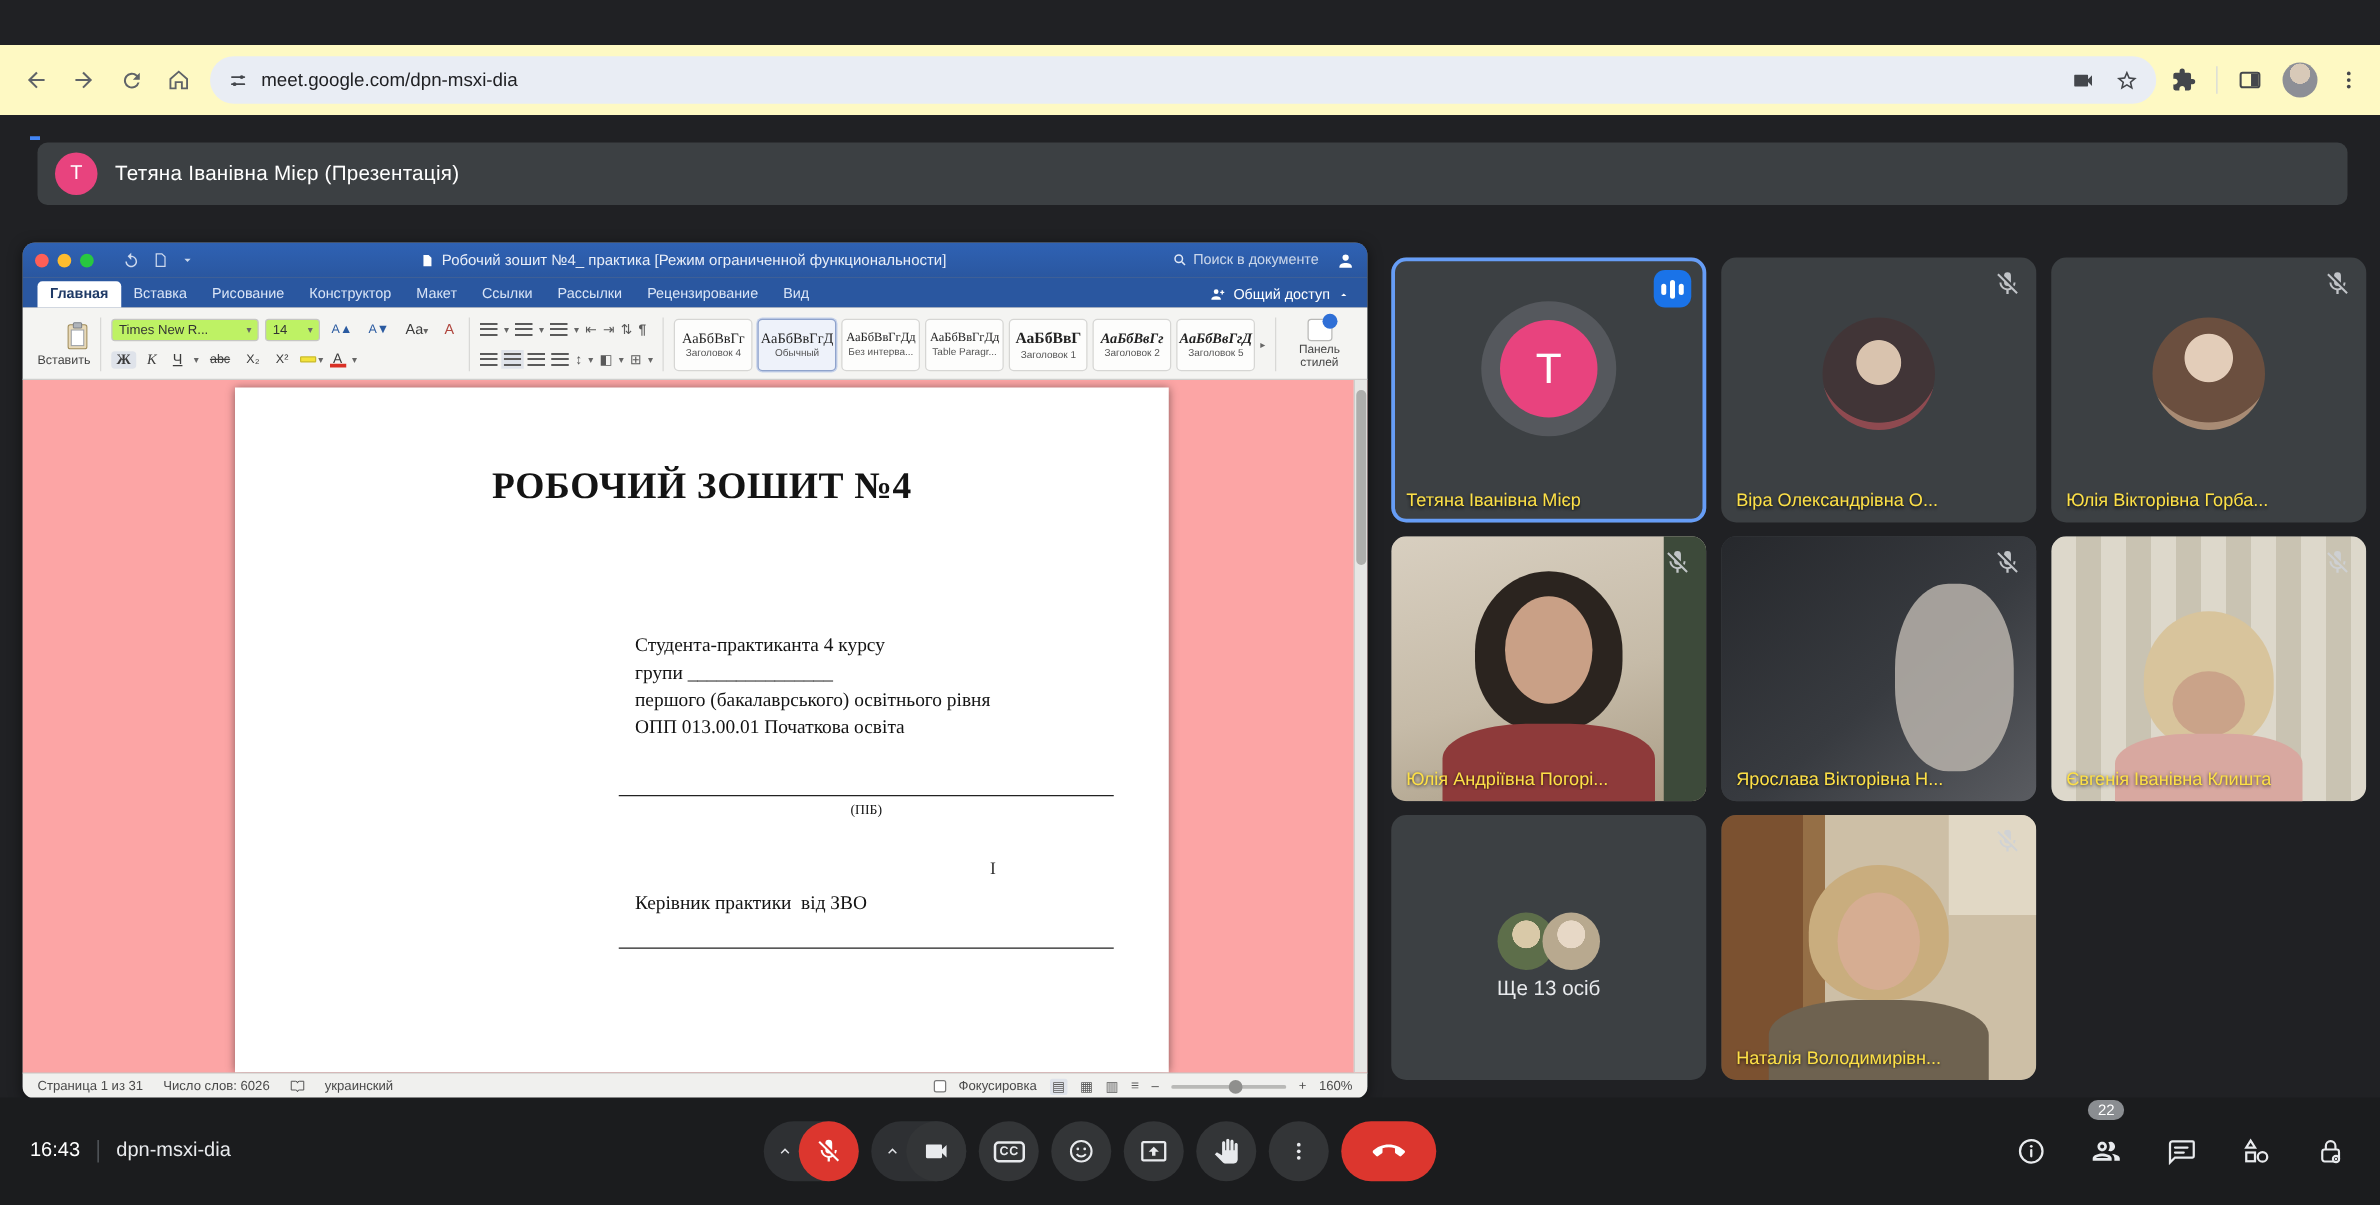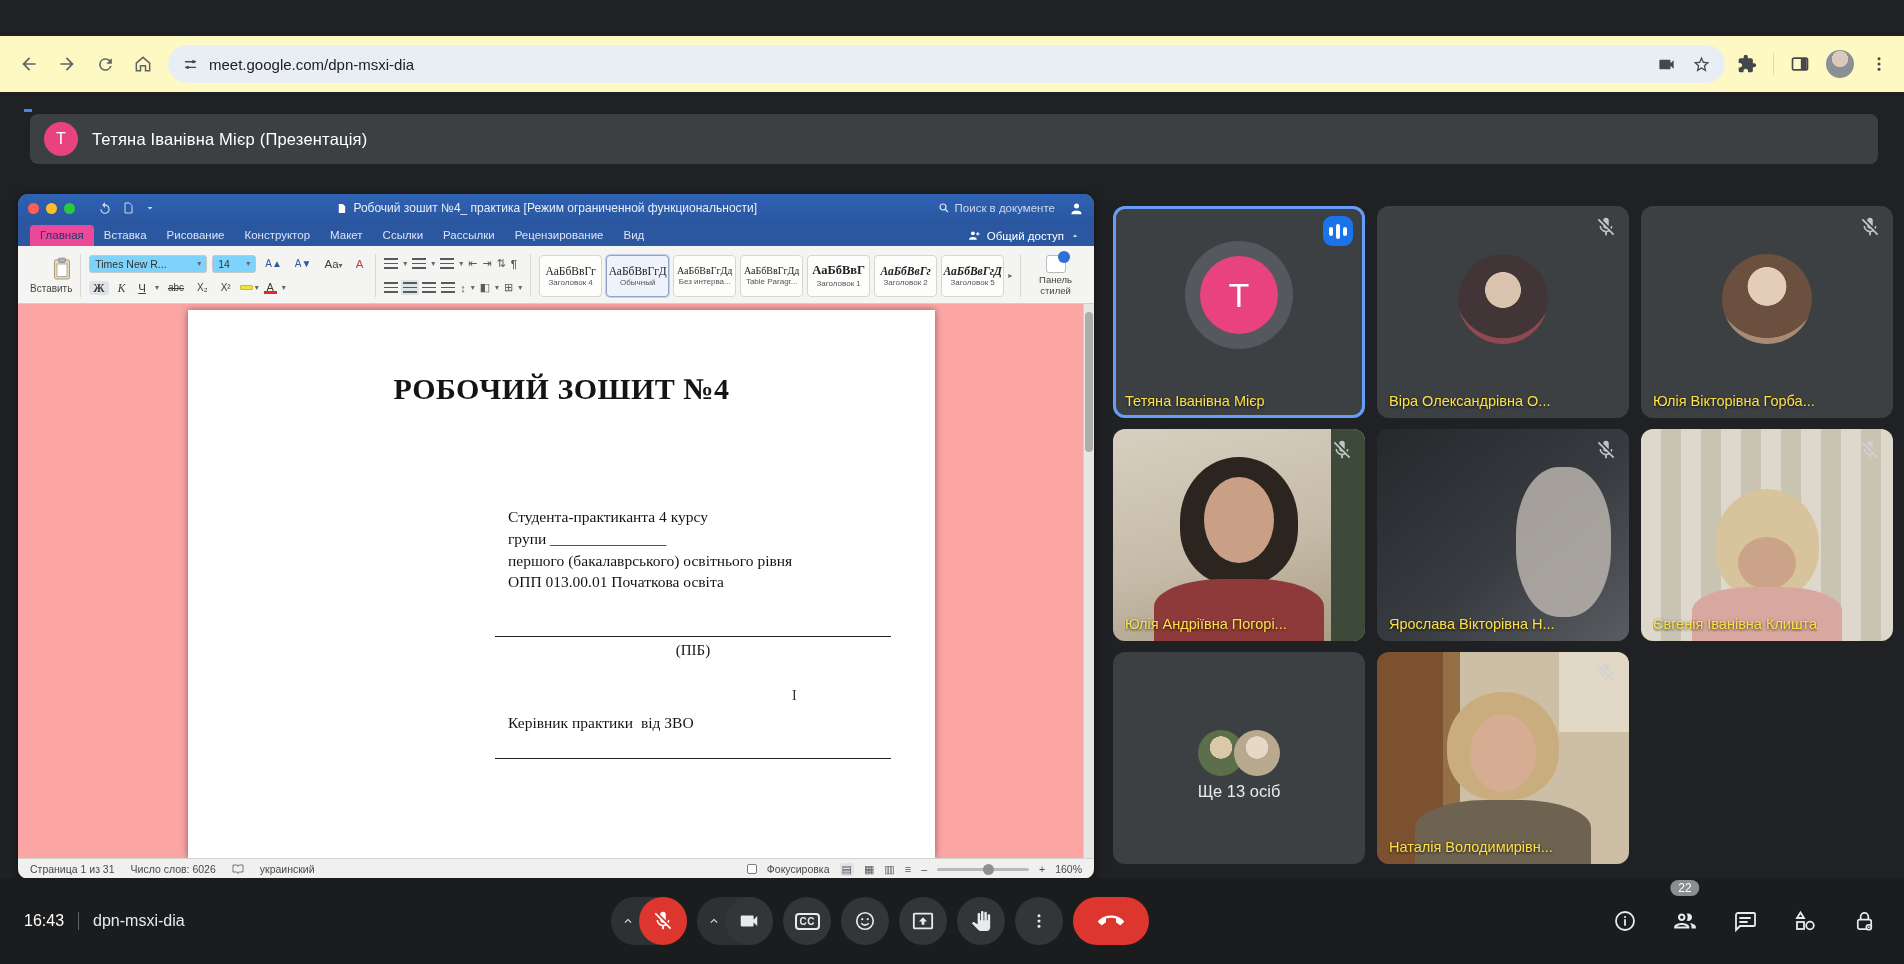--- a/index.html
+++ b/index.html
@@ -38,29 +38,29 @@
   .wword { position:absolute; left:18px; top:102px; width:1076px; height:685px; border-radius:10px; overflow:hidden;
     background:#7b7d7f; box-shadow:0 2px 10px rgba(0,0,0,.5); }
   .wtitle { height:28px; background:linear-gradient(#2f62b4,#2a57a0); display:flex; align-items:center; padding:0 10px; color:#e9eef8; }
   .tl { width:11px; height:11px; border-radius:50%; margin-right:7px; flex:0 0 auto; }
   .tl.r{background:#ff5f57}.tl.y{background:#febc2e}.tl.g{background:#28c840}
   .wq { display:flex; align-items:center; gap:10px; margin-left:16px; color:#dfe7f5; opacity:.9; }
   .wtitle-text { flex:1; text-align:center; font-size:12px; white-space:nowrap; overflow:hidden; display:flex; justify-content:center; align-items:center; gap:6px; }
   .wsearch { display:flex; align-items:center; gap:5px; font-size:11.5px; color:rgba(255,255,255,.75); margin-right:14px; }
   .wtabs { height:24px; background:#2a57a0; display:flex; align-items:flex-end; padding-left:12px; }
   .wtab { font-size:11.5px; color:#d9e4f6; padding:4px 10px 5px; white-space:nowrap; }
-  .wtab.active { background:#ec4899; color:#1f3a66; border-radius:4px 4px 0 0; font-weight:normal; }
+  .wtab.active { background:#ffffff; color:#1f3a66; border-radius:4px 4px 0 0; font-weight:bold; }
   .wshare { margin-left:auto; display:flex; align-items:center; gap:6px; color:#fff; font-size:11.5px; padding-right:14px; padding-bottom:4px; }
 
   .wribbon { height:58px; background:#f4f4f2; border-bottom:1px solid #cfcfcd; display:flex; align-items:stretch; padding:4px 6px 2px; color:#3c3c3c; }
   .rgroup { display:flex; flex-direction:column; justify-content:center; padding:0 6px; }
   .rdiv { width:1px; background:#d8d8d6; margin:4px 2px; }
   .paste { display:flex; flex-direction:column; align-items:flex-end; gap:2px; font-size:10px; color:#444; }
   .rrow { display:flex; align-items:center; gap:5px; height:24px; }
-  .selbox { border:1px solid #c6c6c4; background:#7dd3fc; border-radius:3px; font-size:10.5px; padding:2px 5px; display:flex; align-items:center; gap:5px; color:#333; }
+  .selbox { border:1px solid #c6c6c4; background:#bef264; border-radius:3px; font-size:10.5px; padding:2px 5px; display:flex; align-items:center; gap:5px; color:#333; }
   .rbtn { font-size:11.5px; padding:1px 4px; border-radius:3px; }
   .rbtn.on { background:#dfe3ea; }
   .caret { font-size:8px; color:#666; }
   .iclines { width:14px; height:11px; background:repeating-linear-gradient(to bottom, #5a5a5a 0 1.6px, transparent 1.6px 4.6px); }
   .hl { width:13px; height:5px; background:#f3e23a; border:1px solid #c9bb2c; border-radius:1px; }
   .redbar { display:inline-block; width:13px; height:3px; background:#d93025; margin-top:-2px; }
   .stylebox { width:63px; height:42px; border:1px solid #d6d6d4; background:#fdfdfc; border-radius:4px; margin-right:4px;
     display:flex; flex-direction:column; align-items:center; justify-content:center; gap:1px; }
   .stylebox.sel { border:1px solid #8fa3cc; background:#eef2fa; box-shadow:0 0 0 1px #c6d2ea; }
   .ssample { font-family:"Liberation Serif", serif; font-size:11.5px; color:#222; white-space:nowrap; }
@@ -69,21 +69,21 @@
   .sp-ic { width:20px; height:18px; border:1px solid #b9b9b7; border-radius:3px; background:#fff; position:relative; }
   .sp-ic::after { content:""; position:absolute; right:-5px; top:-5px; width:12px; height:12px; border-radius:50%; background:#2f6fd6; }
 
   .wdoc { position:relative; height:554px; background:#fca5a5; overflow:hidden; }
   .page { position:absolute; left:170px; top:6px; width:747px; height:548px; background:#fff; box-shadow:0 0 7px rgba(0,0,0,.45);
     font-family:"Liberation Serif", serif; color:#141414; }
   .doc-title { position:absolute; top:62px; left:0; width:100%; text-align:center; font-size:30px; font-weight:bold; letter-spacing:.5px; }
   .doc-sub { position:absolute; top:104px; left:0; width:100%; text-align:center; font-size:18.5px; font-weight:bold; }
   .doc-line { position:absolute; left:320px; font-size:15.5px; white-space:pre; }
   .rule { position:absolute; left:307px; width:396px; border-top:1.5px solid #222; }
-  .doc-pib { position:absolute; left:307px; width:396px; text-align:center; font-size:15px; }
+  .doc-pib { position:absolute; left:307px; width:396px; text-align:center; font-size:11px; }
   .ibeam { position:absolute; font-size:14px; color:#333; font-family:"Liberation Serif", serif; }
   .wscroll { position:absolute; right:0; top:0; width:11px; height:100%; background:#e6e6e4; border-left:1px solid #cfcfcd; }
   .wthumb { position:absolute; right:1px; top:8px; width:8px; height:140px; border-radius:4px; background:#aeaeac; }
 
   .wstatus { height:21px; background:#f0f0ee; border-top:1px solid #d3d3d1; display:flex; align-items:center; gap:16px;
     padding:0 12px; font-size:10.5px; color:#4a4a4a; }
   .ws-right { margin-left:auto; display:flex; align-items:center; gap:10px; }
   .chk { width:10px; height:10px; border:1px solid #7a7a7a; border-radius:2px; background:#fff; }
   .vico { font-size:11px; color:#5a5a5a; }
   .vico.on { background:#dfe3ea; border-radius:2px; padding:0 2px; }

